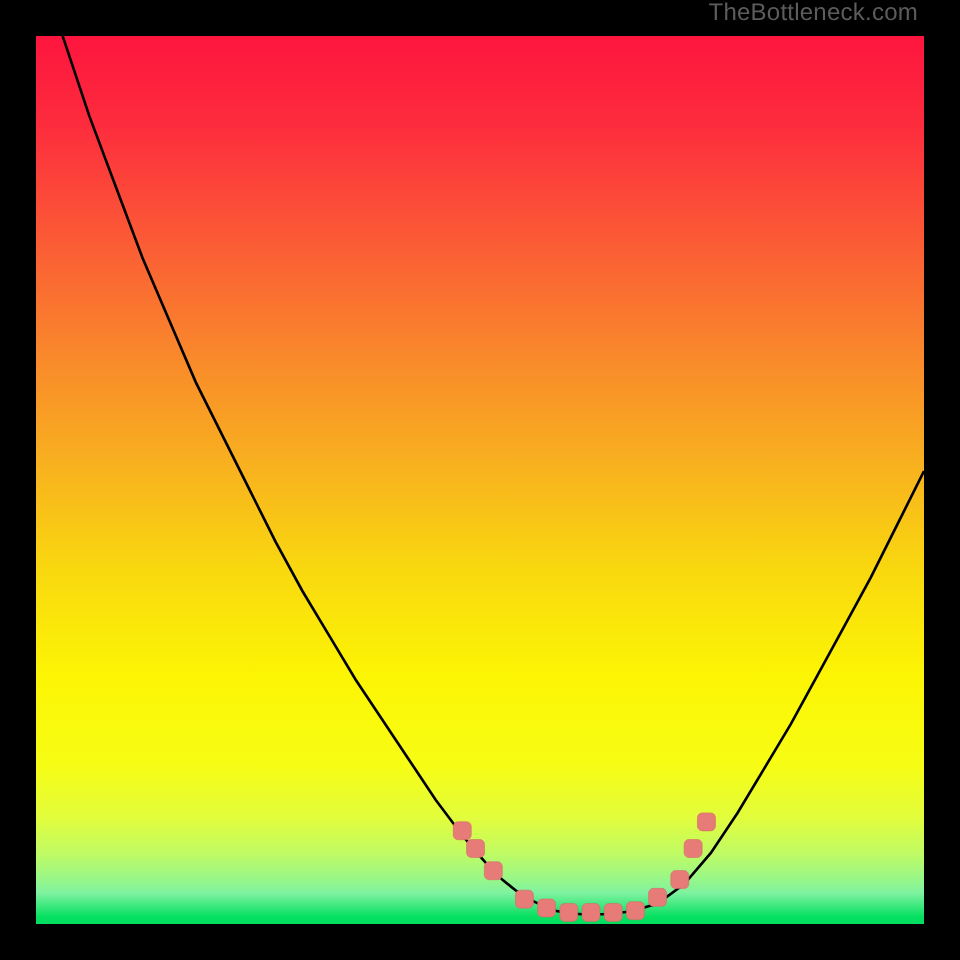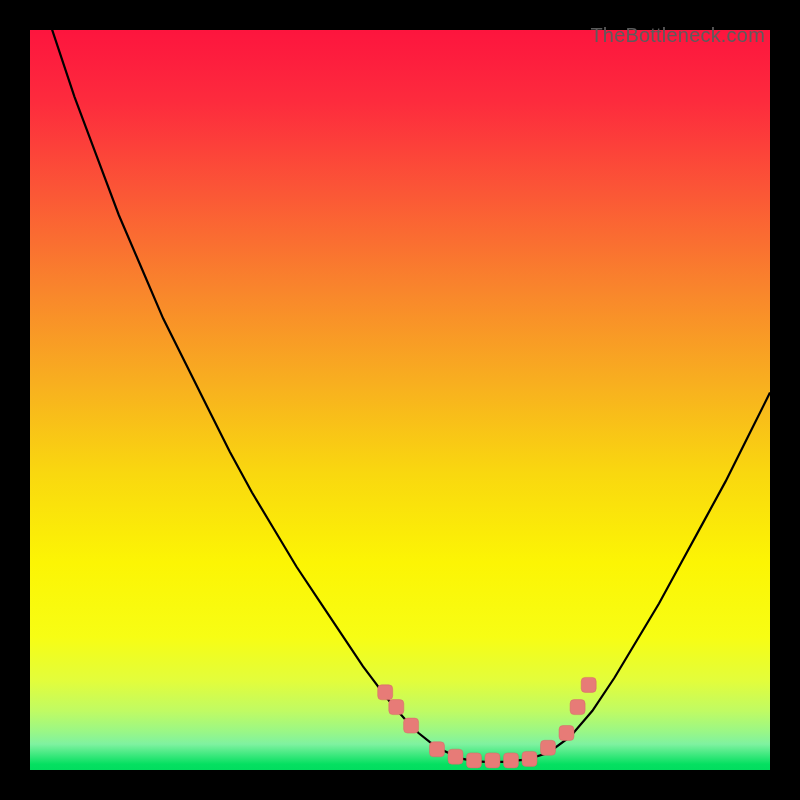--- a/index.html
+++ b/index.html
@@ -27,21 +27,21 @@
   .gradient-bg {
     position: absolute;
     inset: 0;
   }
   svg.overlay {
     position: absolute;
     inset: 0;
   }
   .watermark {
     position: absolute;
-    top: 24px;
+    top: 0;
     right: 35px;
     font-family: Arial, Helvetica, sans-serif;
     font-size: 20px;
     color: #5c5c5c;
     letter-spacing: 0.2px;
     user-select: none;
   }
 </style>
 </head>
 <body>

